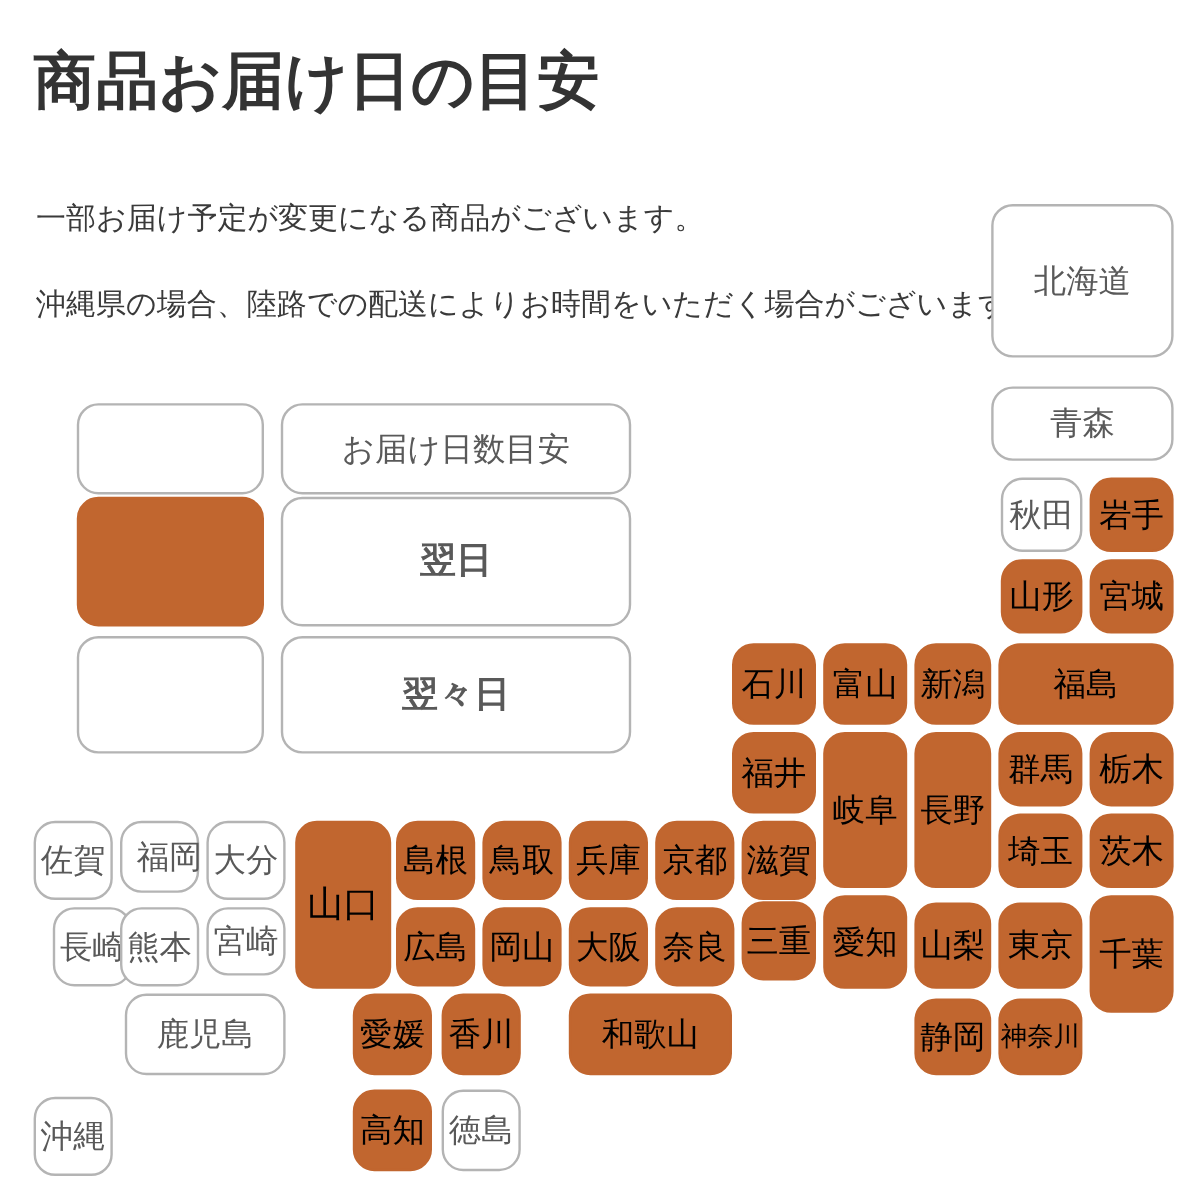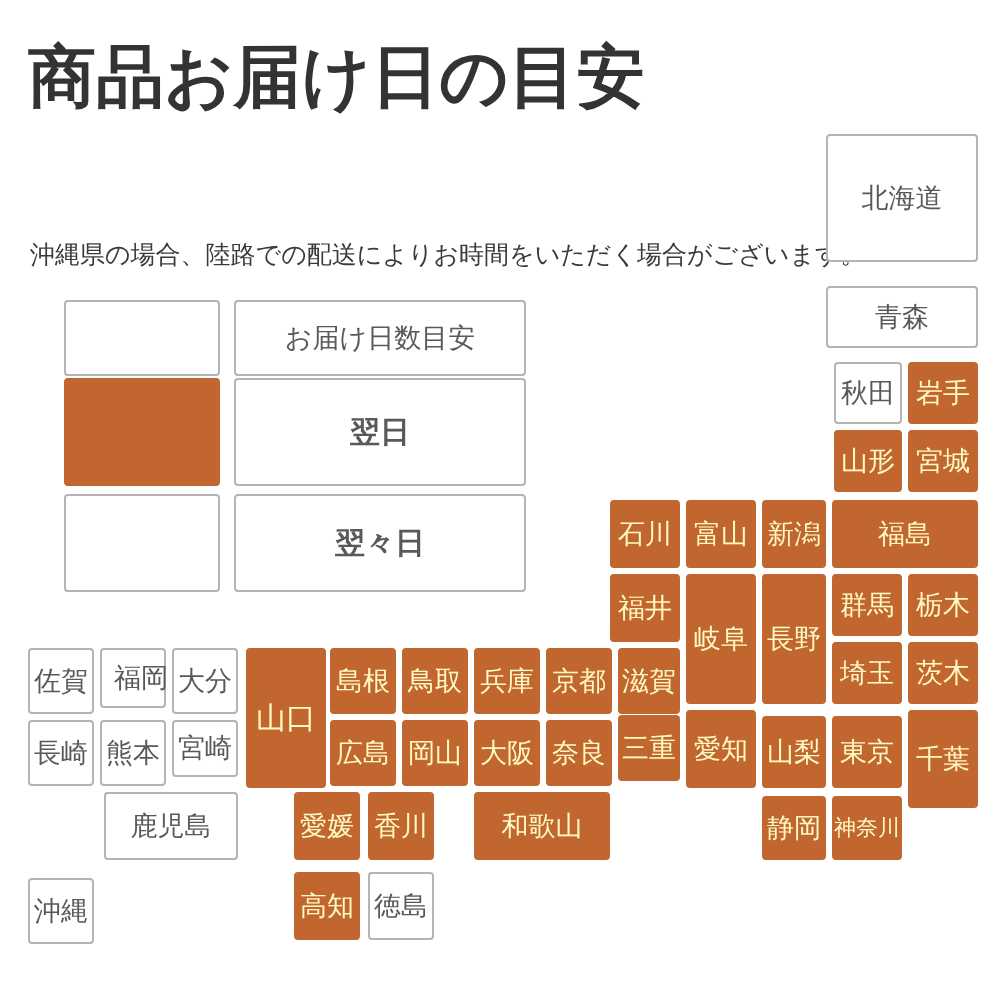--- a/index.html
+++ b/index.html
@@ -21,76 +21,78 @@
     top: 0;
     width: 1000px;
     height: 1000px;
   }
   .abs { position: absolute; box-sizing: border-box; }
 
   
   #title {
     left: 28px;
     top: 42px;
-    font-size: 68px;
+    font-size: 52px;
     font-weight: bold;
     color: #333333;
     letter-spacing: 0px;
     line-height: 1;
     white-space: nowrap;
   }
   .note {
     left: 30px;
     font-size: 25px;
     color: #3a3a3a;
     white-space: nowrap;
     line-height: 1;
     font-weight: normal;
   }
   #note0 { top: 170px; }
   #note1 { top: 206px; }
   #note2 { top: 242px; }
 
   
   .cell {
-    border-radius: 4px;
+    border-radius: 18px;
     display: flex;
     align-items: center;
     justify-content: center;
     text-align: center;
     line-height: 1.05;
     white-space: nowrap;
+    margin-top: 36px;
   }
   .cell.outline {
     border: 2px solid #b4b4b4;
     background: #ffffff;
     color: #595959;
   }
   .cell.filled {
     border: 2px solid #c1662f;
     background: #c1662f;
-    color: #fef9c3;
+    color: #000000;
   }
 
   
   .legend-label { font-size: 27px; }
   .legend-value { font-size: 30px; font-weight: bold; }
 
   
   .pref { font-size: 27px; }
   .pref.small { font-size: 22px; }
   .pref.big { font-size: 30px; }
 </style>
 </head>
 <body>
 
 <div id="stage">
 
   <div class="abs" id="title">商品お届け日の目安</div>
 
+  <div class="abs note" id="note0">一部お届け予定が変更になる商品がございます。</div>
   <div class="abs note" id="note2">沖縄県の場合、陸路での配送によりお時間をいただく場合がございます。</div>
 
   <div class="abs cell outline" style="left:64px; top:300px; width:156px; height:76px;"></div>
   <div class="abs cell outline legend-label" style="left:234px; top:300px; width:292px; height:76px;">お届け日数目安</div>
 
   <div class="abs cell filled" style="left:64px; top:378px; width:156px; height:108px;"></div>
   <div class="abs cell outline legend-value" style="left:234px; top:378px; width:292px; height:108px;">翌日</div>
 
   <div class="abs cell outline" style="left:64px; top:494px; width:156px; height:98px;"></div>
   <div class="abs cell outline legend-value" style="left:234px; top:494px; width:292px; height:98px;">翌々日</div>
@@ -115,21 +117,21 @@
       <div class="abs cell filled pref" style="left: 908px; top: 642px; width: 70px; height: 62px;">茨木</div>
       <div class="abs cell outline pref" style="left: 28px; top: 648px; width: 66px; height: 66px;">佐賀</div>
       <div class="abs cell outline pref" style="left: 100px; top: 648px; width: 66px; height: 60px; padding-left: 16px;">福岡</div>
       <div class="abs cell outline pref" style="left: 172px; top: 648px; width: 66px; height: 66px;">大分</div>
       <div class="abs cell filled pref big" style="left: 246px; top: 648px; width: 80px; height: 140px;">山口</div>
       <div class="abs cell filled pref" style="left: 330px; top: 648px; width: 66px; height: 66px;">島根</div>
       <div class="abs cell filled pref" style="left: 402px; top: 648px; width: 66px; height: 66px;">鳥取</div>
       <div class="abs cell filled pref" style="left: 474px; top: 648px; width: 66px; height: 66px;">兵庫</div>
       <div class="abs cell filled pref" style="left: 546px; top: 648px; width: 66px; height: 66px;">京都</div>
       <div class="abs cell filled pref" style="left: 618px; top: 648px; width: 62px; height: 66px;">滋賀</div>
-      <div class="abs cell outline pref" style="left: 28px; top: 720px; width: 66px; height: 66px;">長崎</div>
+      <div class="abs cell outline pref" style="left: 44px; top: 720px; width: 66px; height: 66px;">長崎</div>
       <div class="abs cell outline pref" style="left: 100px; top: 720px; width: 66px; height: 66px;">熊本</div>
       <div class="abs cell outline pref" style="left: 172px; top: 720px; width: 66px; height: 57px;">宮崎</div>
       <div class="abs cell filled pref" style="left: 330px; top: 720px; width: 66px; height: 66px;">広島</div>
       <div class="abs cell filled pref" style="left: 402px; top: 720px; width: 66px; height: 66px;">岡山</div>
       <div class="abs cell filled pref" style="left: 474px; top: 720px; width: 66px; height: 66px;">大阪</div>
       <div class="abs cell filled pref" style="left: 546px; top: 720px; width: 66px; height: 66px;">奈良</div>
       <div class="abs cell filled pref" style="left: 618px; top: 715px; width: 62px; height: 66px;">三重</div>
       <div class="abs cell filled pref" style="left: 686px; top: 710px; width: 70px; height: 78px;">愛知</div>
       <div class="abs cell filled pref" style="left: 762px; top: 716px; width: 64px; height: 72px;">山梨</div>
       <div class="abs cell filled pref" style="left: 832px; top: 716px; width: 70px; height: 72px;">東京</div>

